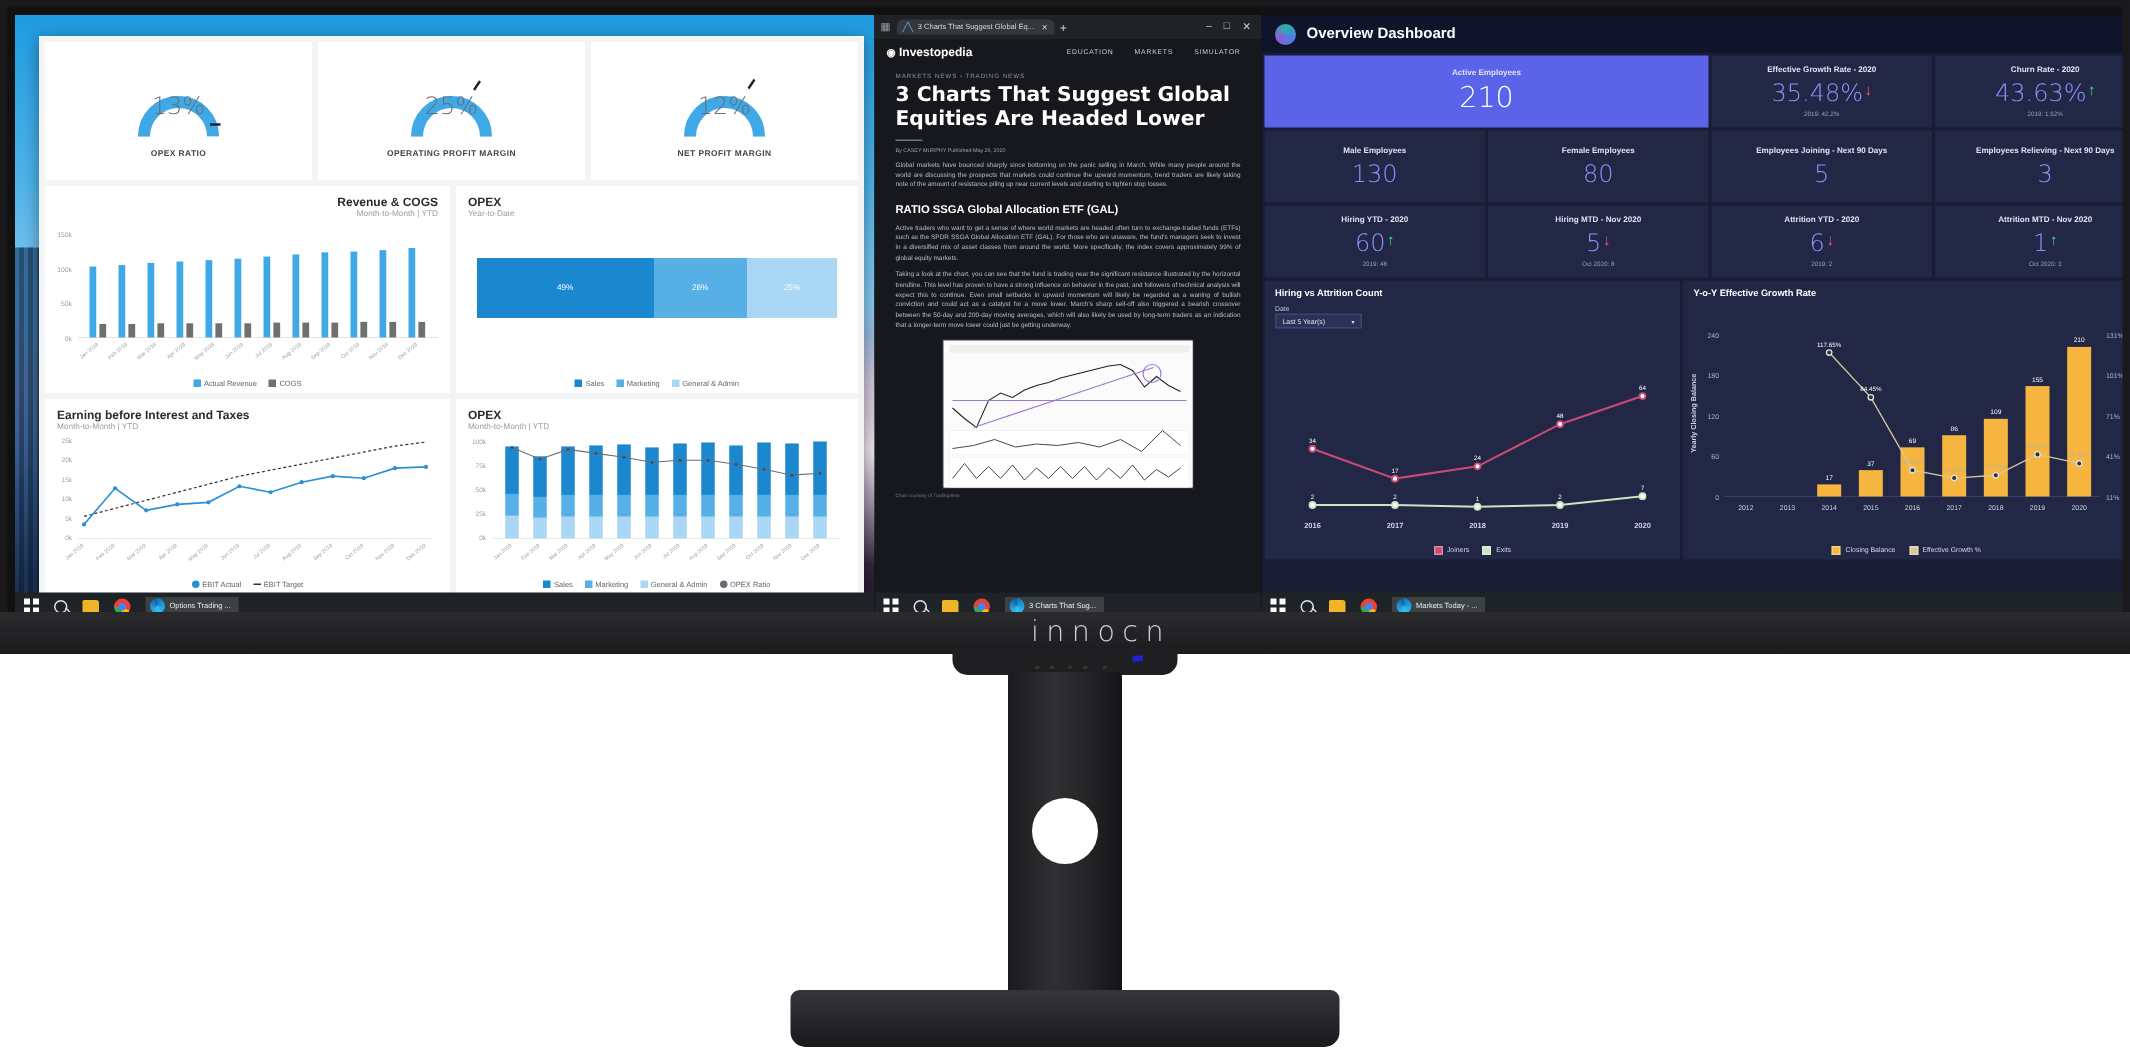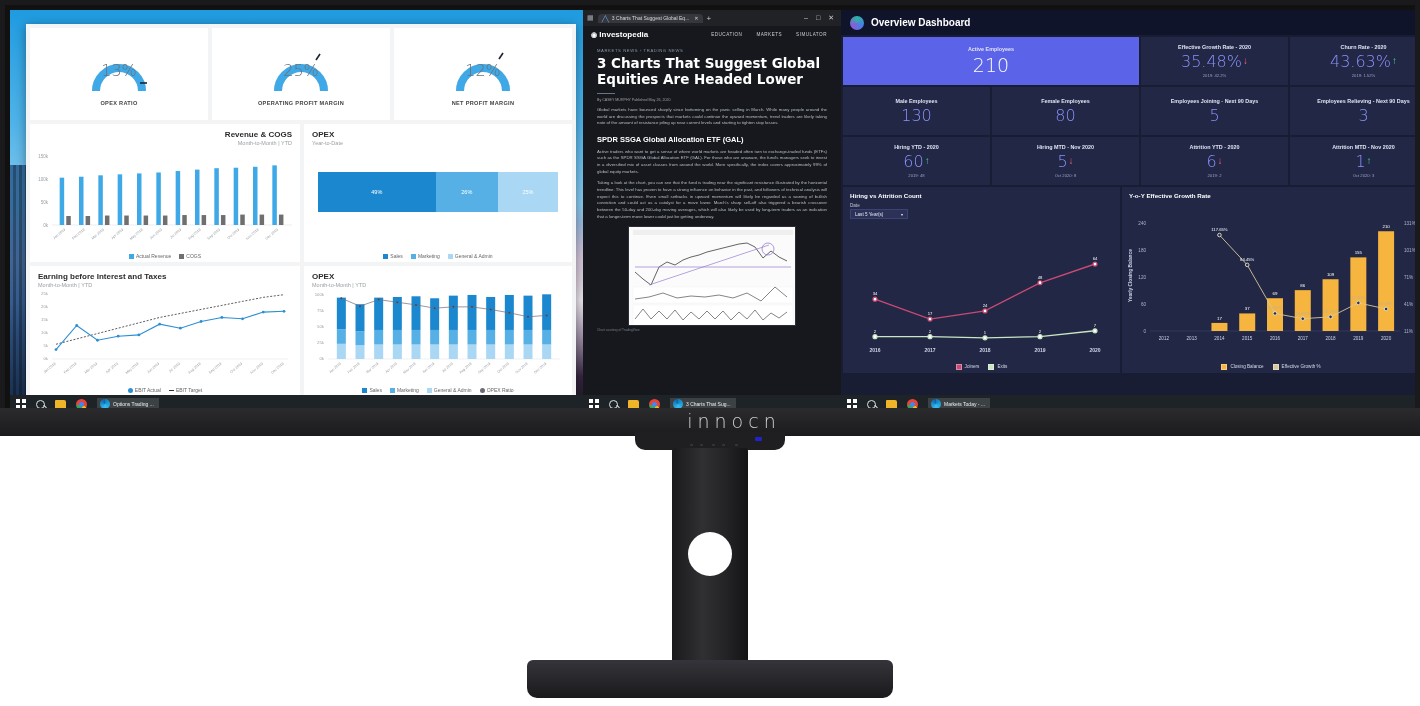--- a/index.html
+++ b/index.html
@@ -475,21 +475,21 @@
             <a>SIMULATOR</a>
           </span>
         </div>
 
         <div class="art">
           <div class="art-kicker">MARKETS NEWS  ›  TRADING NEWS</div>
           <h1 class="art-h1">3 Charts That Suggest Global Equities Are Headed Lower</h1>
           <div class="art-rule"></div>
           <div class="art-by">By CASEY MURPHY   Published May 26, 2020</div>
           <p class="art-p">Global markets have bounced sharply since bottoming on the panic selling in March. While many people around the world are discussing the prospects that markets could continue the upward momentum, trend traders are likely taking note of the amount of resistance piling up near current levels and starting to tighten stop losses.</p>
-          <h2 class="art-h2">SPDR SSGA Global Allocation ETF (GAL)</h2>
+          <h2 class="art-h2">RATIO SSGA Global Allocation ETF (GAL)</h2>
           <p class="art-p">Active traders who want to get a sense of where world markets are headed often turn to exchange-traded funds (ETFs) such as the SPDR SSGA Global Allocation ETF (GAL). For those who are unaware, the fund's managers seek to invest in a diversified mix of asset classes from around the world. More specifically, the index covers approximately 99% of global equity markets.</p>
           <p class="art-p">Taking a look at the chart, you can see that the fund is trading near the significant resistance illustrated by the horizontal trendline. This level has proven to have a strong influence on behavior in the past, and followers of technical analysis will expect this to continue. Even small setbacks in upward momentum will likely be regarded as a waning of bullish conviction and could act as a catalyst for a move lower. March's sharp sell-off also triggered a bearish crossover between the 50-day and 200-day moving averages, which will also likely be used by long-term traders as an indication that a longer-term move lower could just be getting underway.</p>
 
           <div class="art-img">
             <svg viewBox="0 0 168 100" width="168" height="100">
               <rect width="168" height="100" fill="#fbfbfb"></rect>
               <rect x="4" y="3" width="160" height="5" fill="#efefef"></rect>
               <polyline points="6,45 14,52 22,58 30,40 38,35 46,38 54,33 62,30 70,28 78,25 86,23 94,21 102,19 110,17 118,16 126,20 134,31 142,24 150,30 158,34" fill="none" stroke="#222" stroke-width=".7"></polyline>
               <line x1="6" y1="40" x2="162" y2="40" stroke="#9a7bd0" stroke-width=".7"></line>
               <line x1="20" y1="58" x2="140" y2="18" stroke="#9a7bd0" stroke-width=".7"></line>

